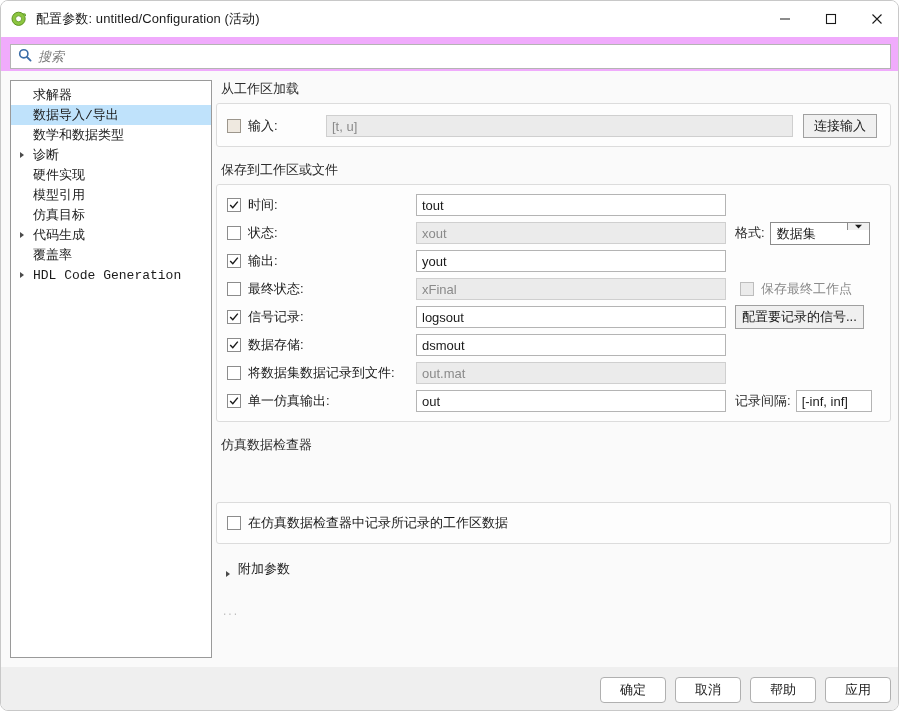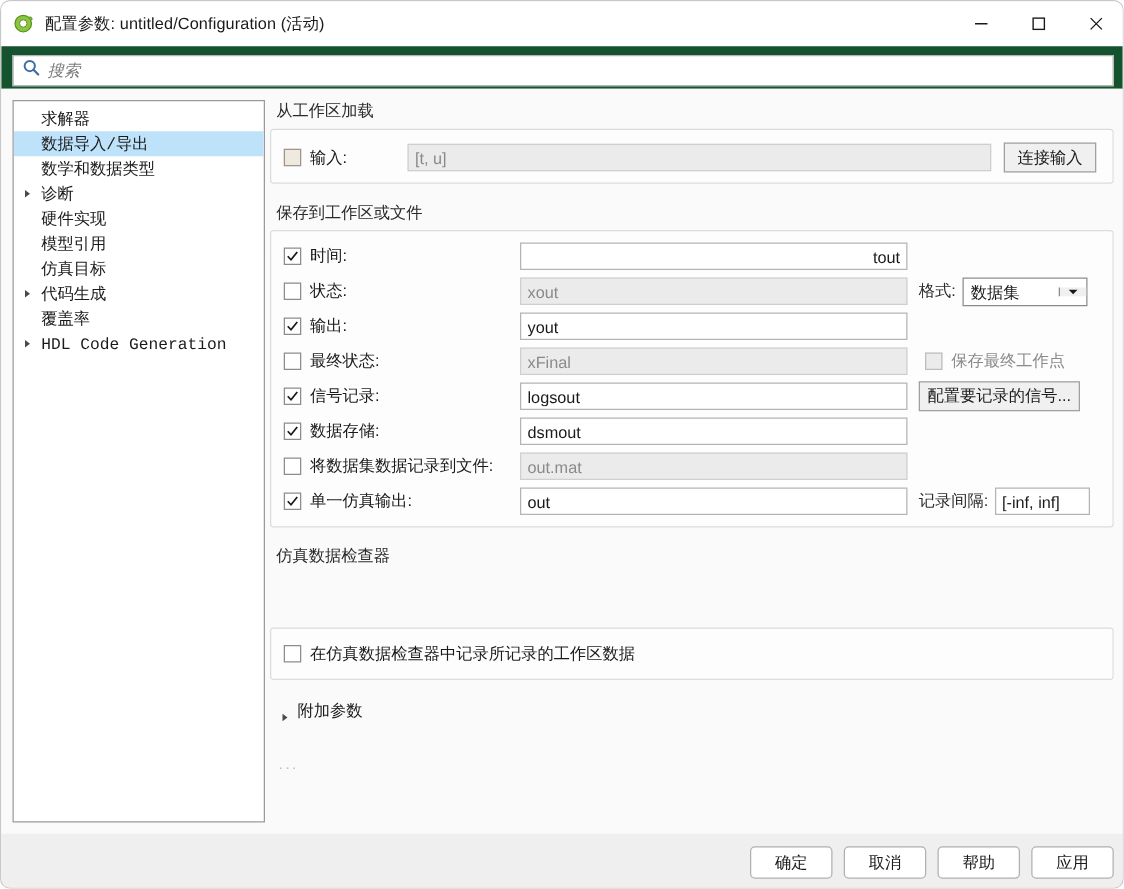--- a/index.html
+++ b/index.html
@@ -39,21 +39,21 @@
   .win-btn {
     width: 46px; height: 36px;
     display: flex; align-items: center; justify-content: center;
     color: #1a1a1a;
   }
   .win-btn svg { display: block; }
 
   
   #searchbar-wrap {
     position: absolute; left: 0; top: 36px; width: 899px; height: 34px;
-    background: #14532d;
+    background: #f0abfc;
   }
   #searchbox {
     position: absolute; left: 9px; top: 7px;
     width: 881px; height: 25px;
     border: 1px solid #b4b4b4;
     background: #ffffff;
     display: flex; align-items: center;
   }
   #search-icon { margin-left: 7px; margin-right: 6px; flex: 0 0 auto; display:block; }
   #search-input {
@@ -136,21 +136,21 @@
   }
 
   .btn {
     border: 1px solid #a0a0a0; background: #f0f0f0;
     font-size: 13px; color: #1a1a1a;
     font-family: "Liberation Sans", sans-serif;
     height: 24px; padding: 0 10px; white-space: nowrap;
   }
 
   .sel-wrap {
-    display: flex; align-items: center; height: 23px;
+    display: flex; align-items: flex-start; height: 23px;
     border: 1px solid #8c8c8c; background: #ffffff;
   }
   .sel-val { font-size: 13px; color: #1a1a1a; padding: 0 6px; line-height: 21px; white-space: nowrap; }
   .sel-arrow {
     width: 22px; border-left: 1px solid #8c8c8c; background: #f0f0f0;
     display: flex; align-items: center; justify-content: center;
   }
   .sel-arrow svg { display: block; }
 
   .small-label { font-size: 13px; color: #2b2b2b; white-space: nowrap; }
@@ -316,21 +316,21 @@
       <div class="group-title">保存到工作区或文件</div>
       <div class="group-box" style="padding-top:6px; padding-bottom:6px;">
 
         <div class="row">
           <span class="cb">
             <svg width="10" height="10" viewBox="0 0 10 10">
                 <path d="M1.2 5 L3.8 7.8 L8.8 1.6" fill="none" stroke="#1a1a1a" stroke-width="1.4"></path>
               </svg>
           </span>
           <span class="cb-label" style="width:168px">时间:</span>
-          <input class="txt" style="width: 310px; text-align: right;" value="tout">
+          <input class="txt" style="width: 310px;" value="tout">
         </div>
 
         <div class="row">
           <span class="cb"></span>
           <span class="cb-label" style="width:168px">状态:</span>
           <input class="txt disabled" readonly="" style="width: 310px;" value="xout">
           <span class="small-label" style="margin-left:9px;">格式:</span>
           <span class="sel-wrap" style="margin-left:5px; width:100px;">
             <span class="sel-val" style="flex:1">数据集</span>
             <span class="sel-arrow">

